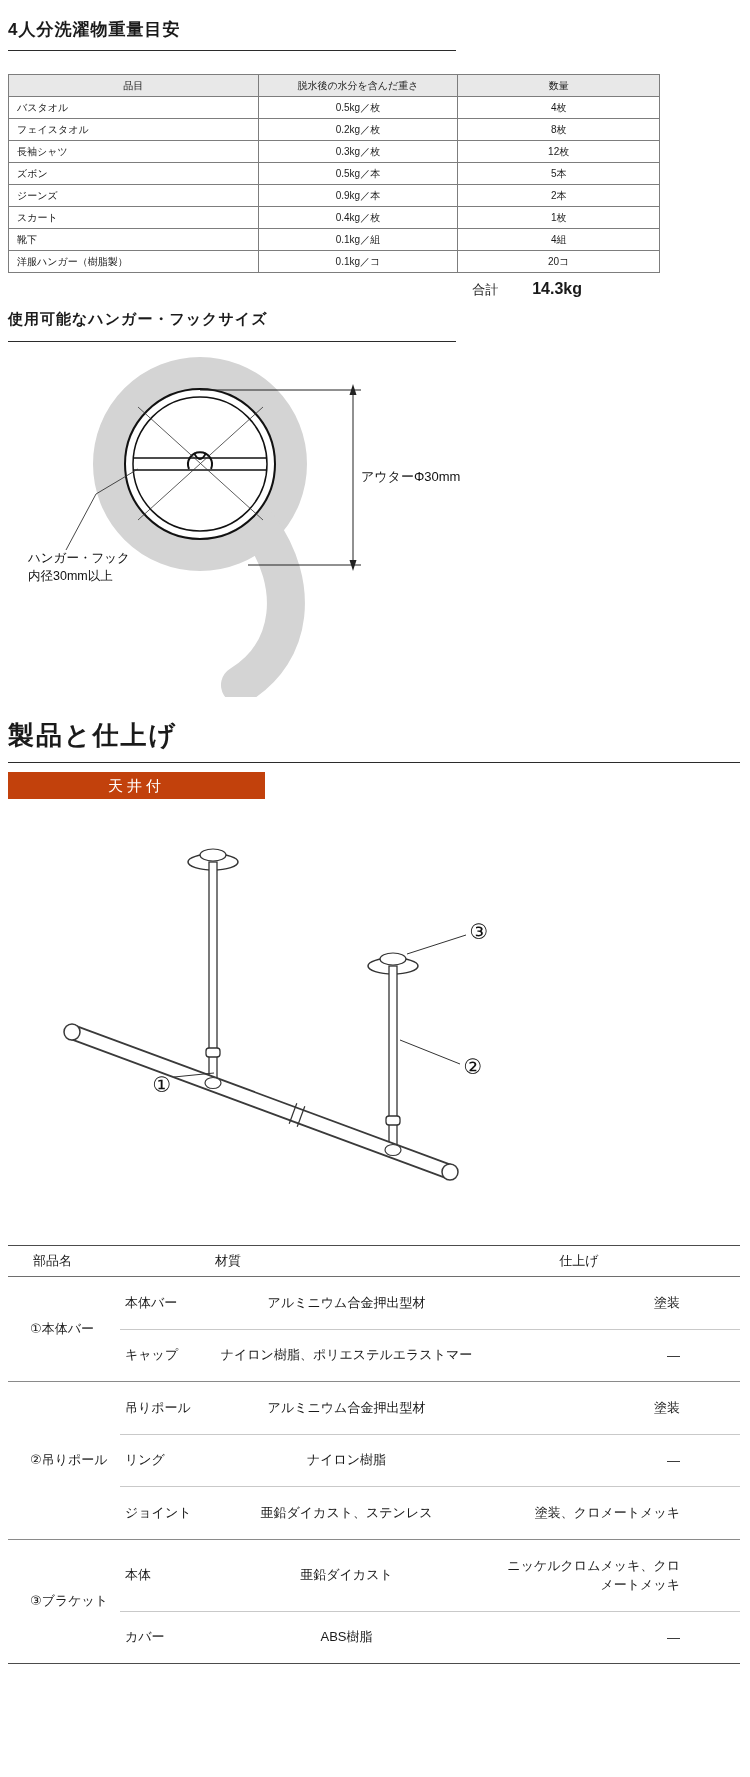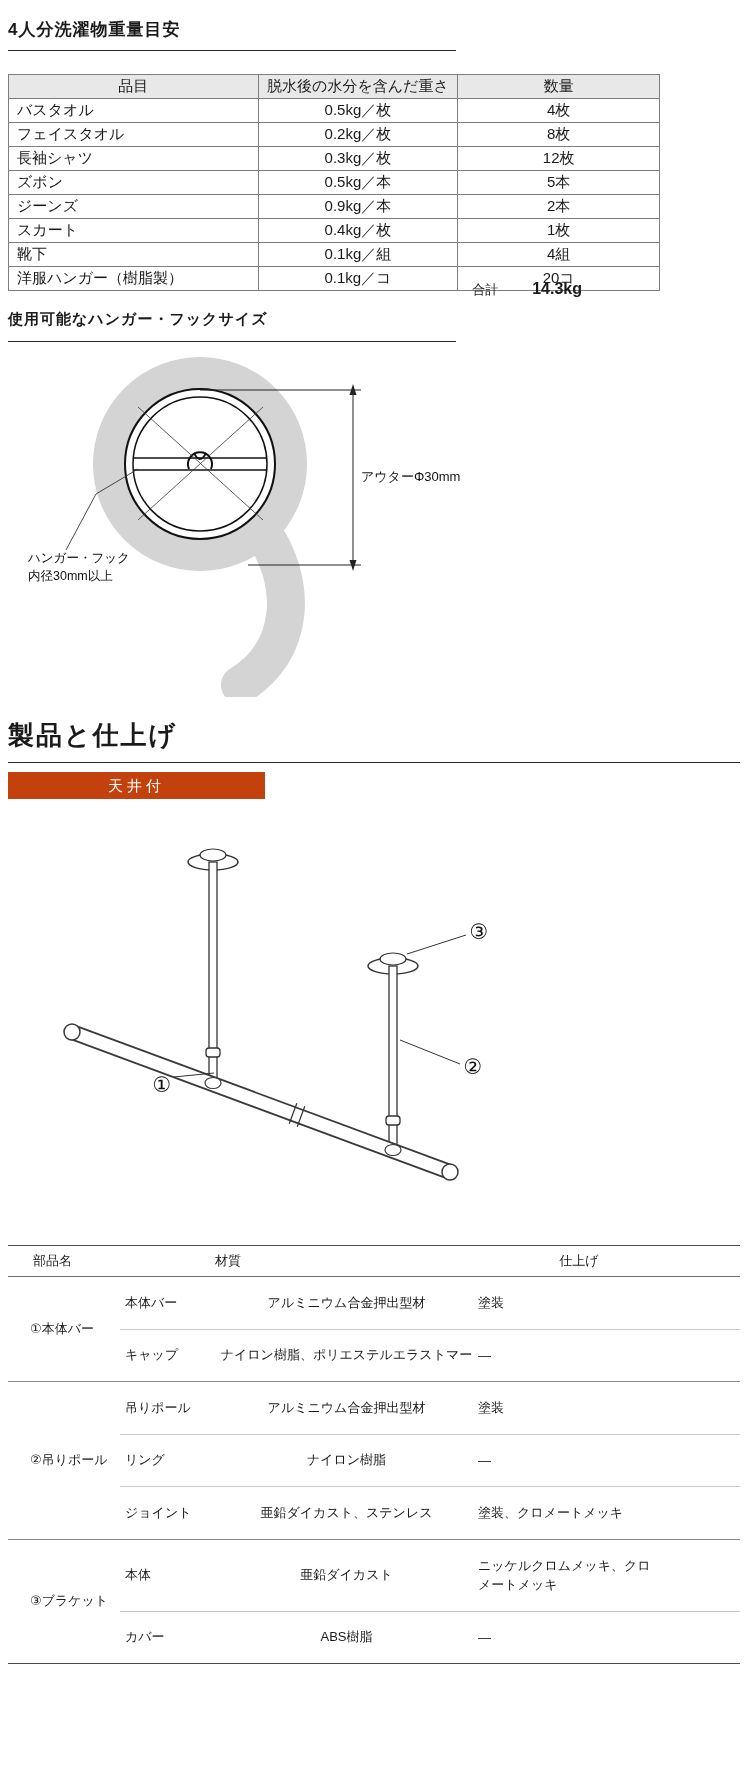--- a/index.html
+++ b/index.html
@@ -6,21 +6,21 @@
   html,body { background:#fff; }
   body { font-family:"Liberation Sans","DejaVu Sans",sans-serif; color:#1a1a1a; }
   .page { position:relative; width:750px; height:1777px; background:#fff; overflow:hidden; }
 
   .sec1-title { position:absolute; left:8px; top:18px; font-size:17px; font-weight:bold; letter-spacing:1px; }
   .rule { position:absolute; height:1px; background:#2b2b2b; }
   .rule-1 { left:8px; top:50px; width:448px; }
   .rule-2 { left:8px; top:341px; width:448px; }
   .rule-3 { left:8px; top:762px; width:732px; }
 
-  table.weights { position:absolute; left:8px; top:74px; width:652px; border-collapse:collapse; font-size:15px; }
+  table.weights { position:absolute; left:8px; top:74px; width:652px; border-collapse:collapse; font-size:10px; }
   table.weights th, table.weights td { border:1px solid #7d7d7d; padding:2px 8px; height:22px; }
   table.weights th { background:#e8e8e8; font-weight:normal; text-align:center; }
   table.weights td { text-align:center; }
   table.weights td:first-child { text-align:left; }
 
   .total-row { position:absolute; left:8px; top:280px; width:652px; display:flex; justify-content:flex-end; align-items:baseline; gap:34px; padding-right:78px; }
   .total-label { font-size:13px; }
   .total-value { font-size:16px; font-weight:bold; }
 
   .sec2-title { position:absolute; left:8px; top:310px; font-size:15px; font-weight:bold; letter-spacing:1px; }
@@ -34,21 +34,21 @@
 
   table.parts { position:absolute; left:8px; top:1245px; width:732px; border-collapse:collapse; font-size:13px; border-top:1px solid #4c4c4c; border-bottom:1px solid #4c4c4c; }
   table.parts thead th { font-weight:normal; padding:6px 0; border-bottom:1px solid #6e6e6e; }
   table.parts thead th.h-name { text-align:left; padding-left:25px; }
   table.parts thead th.h-material { text-align:left; }
   table.parts thead th.h-finish { text-align:center; padding-right:60px; }
   table.parts td { padding:16px 0; vertical-align:middle; }
   table.parts td.group-name { padding-left:22px; }
   table.parts td.part-cell { padding-left:5px; }
   table.parts td.material-cell { text-align:center; }
-  table.parts td.finish-cell { text-align:left; padding-right:60px; }
+  table.parts td.finish-cell { text-align:right; padding-right:60px; }
   table.parts td.finish-cell .finish-text { display:inline-block; max-width:175px; line-height:1.5; }
   table.parts tr.group-start td { border-top:1px solid #8a8a8a; }
   table.parts tr.sub-row td { border-top:1px solid #c9c9c9; }
 </style>
 </head>
 <body>
 
 <div class="page">
 
   <h1 class="sec1-title">4人分洗濯物重量目安</h1>

